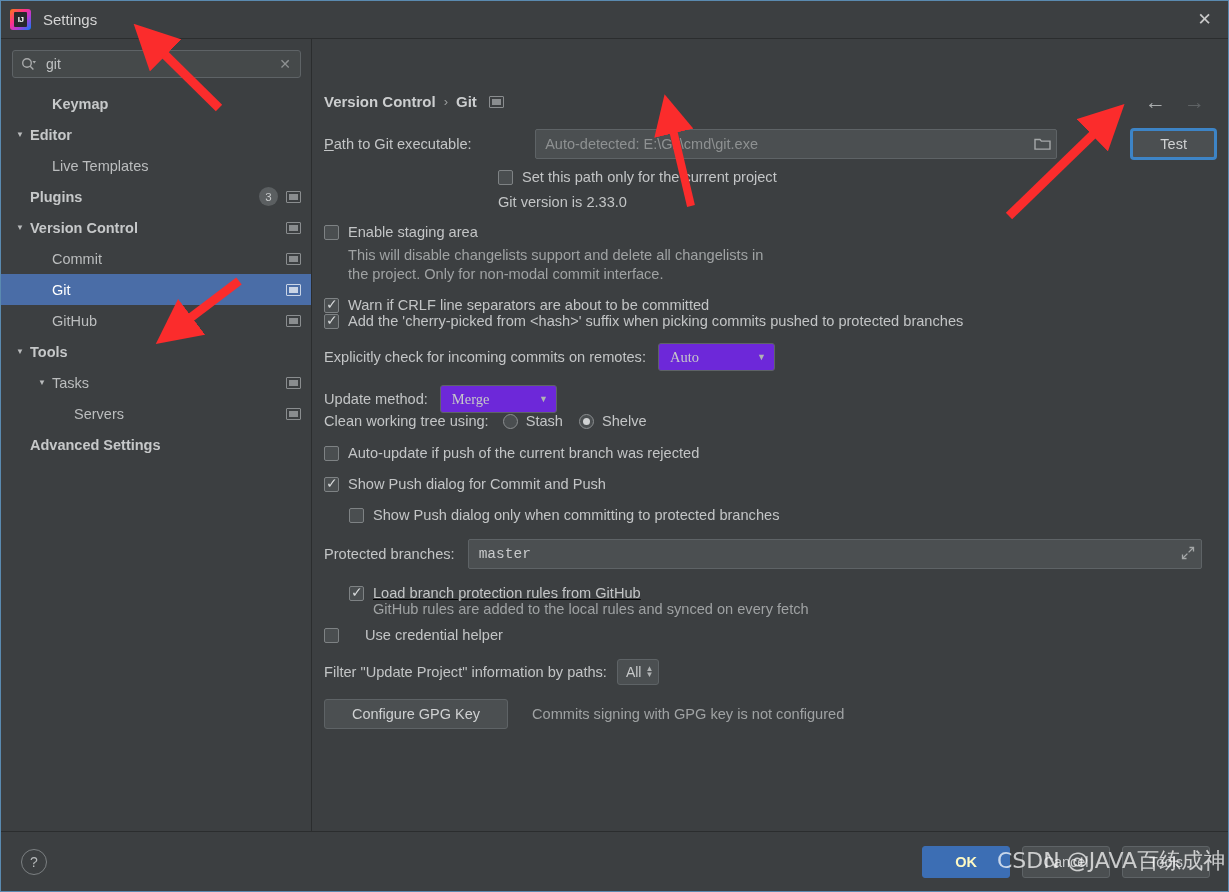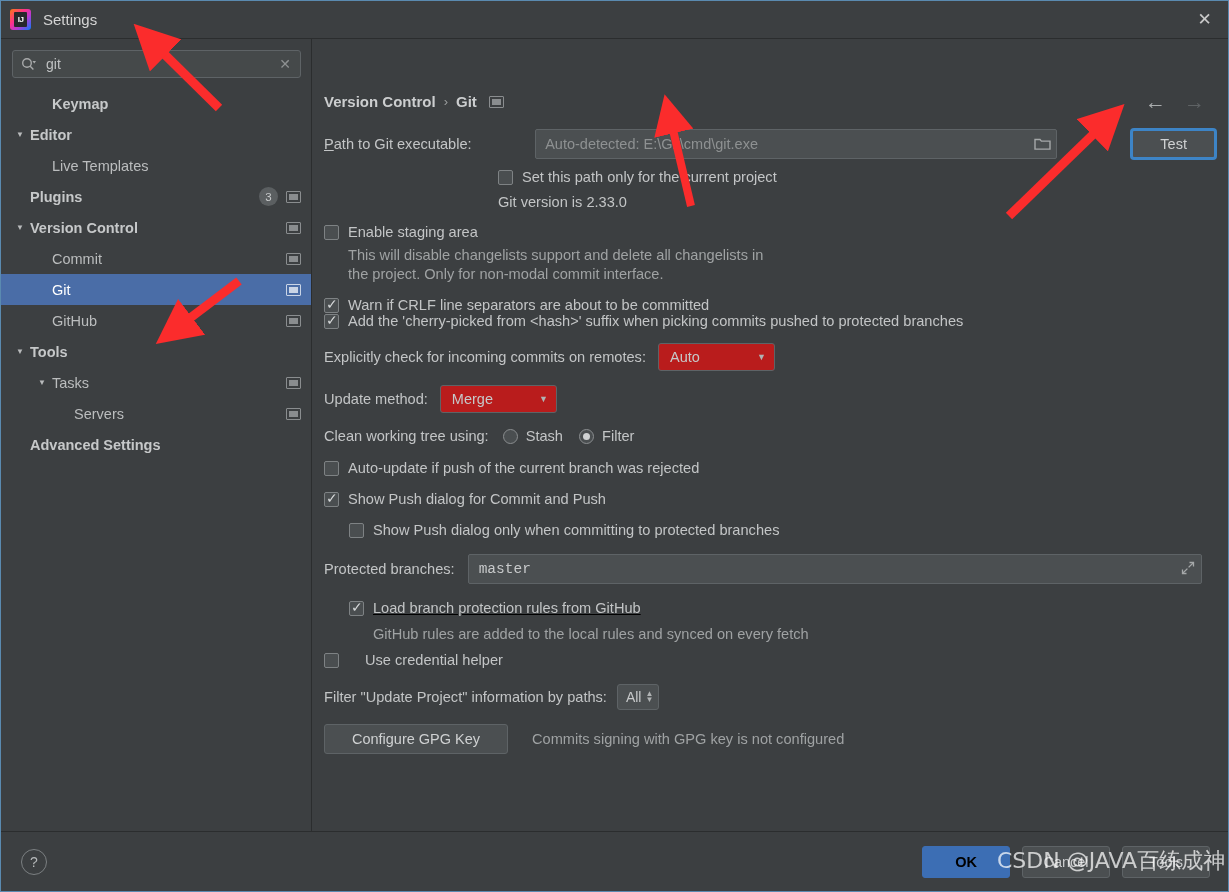--- a/index.html
+++ b/index.html
@@ -175,24 +175,24 @@
     width: 15px; height: 15px; flex: 0 0 15px; border-radius: 50%;
     border: 1px solid #8a8d8f; background: #4a4e50;
     position: relative; margin-right: 8px;
   }
   .radio.on::after {
     content: ""; position: absolute; left: 3px; top: 3px;
     width: 7px; height: 7px; border-radius: 50%; background: #d0d2d3;
   }
 
   .combo {
-    height: 28px; min-width: 56px; background: #b91c1c;
+    height: 28px; min-width: 56px; background: #6d28d9;
     border: 1px solid #5e6366; border-radius: 3px;
     display: inline-flex; align-items: center;
-    padding: 0 8px 0 11px; gap: 14px;
+    padding: 0 8px 0 11px; gap: 14px; font-family: Liberation Serif, serif;
   }
   .combo .cval { color: #c6c8c9; font-size: 14.5px; flex: 1 1 auto; }
   .combo .caret { color: #b0b3b4; font-size: 9px; }
 
   .spinner {
     height: 26px; background: #4b4f51; border: 1px solid #5e6366;
     border-radius: 3px; display: inline-flex; align-items: center;
     padding: 0 5px 0 8px; gap: 4px;
   }
   .spinner .sval { color: #c6c8c9; font-size: 14px; }
@@ -225,21 +225,21 @@
     display: flex; align-items: center; justify-content: center;
     font-size: 14px;
   }
   .footer-spacer { flex: 1 1 auto; }
   .fbtn {
     height: 32px; min-width: 88px; padding: 0 16px;
     border-radius: 3px; font-size: 14.5px;
     display: inline-flex; align-items: center; justify-content: center;
     margin-left: 12px;
   }
-  .fbtn.primary { background: #3c6eb4; border: 1px solid #3c6eb4; color: #000000; font-weight: bold; }
+  .fbtn.primary { background: #3c6eb4; border: 1px solid #3c6eb4; color: #fef9c3; font-weight: bold; }
   .fbtn.normal { background: #4b4f51; border: 1px solid #5e6366; color: #c9cbcc; }
 
   
   .arrow-layer { position: absolute; left: 0; top: 0; width: 1229px; height: 892px; pointer-events: none; z-index: 50; }
   .watermark {
     position: absolute; left: 996px; top: 845px;
     color: rgba(255,255,255,0.72);
     font-size: 22px; white-space: nowrap; z-index: 60;
     font-family: "DejaVu Sans", sans-serif;
   }
@@ -404,26 +404,26 @@
         </div>
 
         <div class="row" style="margin-top:14px;padding-left:12px;">
           <span class="lbl">Update method:</span>
           <div class="combo" style="margin-left:12px;width:117px;">
             <span class="cval">Merge</span>
             <span class="caret">▼</span>
           </div>
         </div>
 
-        <div class="row" style="margin-top:15px;padding-left:12px;">
+        <div class="row" style="padding-left:12px;">
           <span class="lbl">Clean working tree using:</span>
           <span class="radio" style="margin-left:14px;"></span>
           <span class="lbl">Stash</span>
           <span class="radio on" style="margin-left:16px;"></span>
-          <span class="lbl">Filter</span>
+          <span class="lbl">Shelve</span>
         </div>
 
         <div class="row" style="margin-top:16px;padding-left:12px;">
           <span class="cb"></span>
           <span class="lbl">Auto-update if push of the current branch was rejected</span>
         </div>
 
         <div class="row" style="margin-top:15px;padding-left:12px;">
           <span class="cb checked"></span>
           <span class="lbl">Show Push dialog for Commit and Push</span>
@@ -446,21 +446,21 @@
                 <line x1="1.7" y1="12.3" x2="6.4" y2="7.6" stroke="#a5a8a9" stroke-width="1.3"></line>
               </svg>
             </span>
           </div>
         </div>
 
         <div class="row" style="margin-top:16px;padding-left:37px;text-decoration:underline;">
           <span class="cb checked"></span>
           <span class="lbl">Load branch protection rules from GitHub</span>
         </div>
-        <div class="row" style="margin-top:10px;padding-left:61px;">
+        <div class="row" style="padding-left:61px;">
           <span class="lbl-dim">GitHub rules are added to the local rules and synced on every fetch</span>
         </div>
 
         <div class="row" style="margin-top:10px;padding-left:12px;gap:17px;">
           <span class="cb"></span>
           <span class="lbl">Use credential helper</span>
         </div>
 
         <div class="row" style="margin-top:16px;padding-left:12px;">
           <span class="lbl">Filter "Update Project" information by paths:</span>

